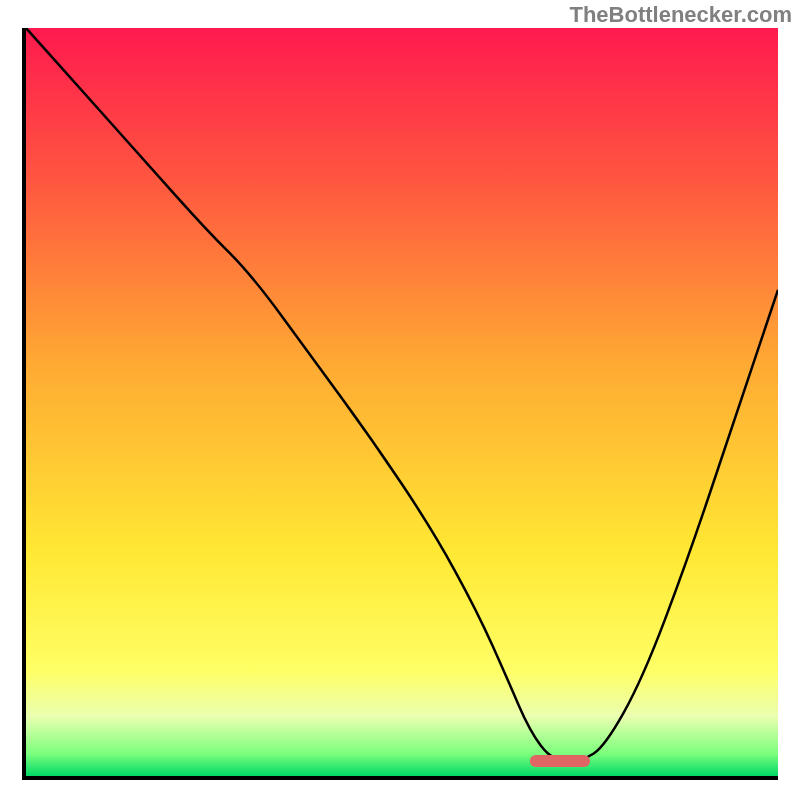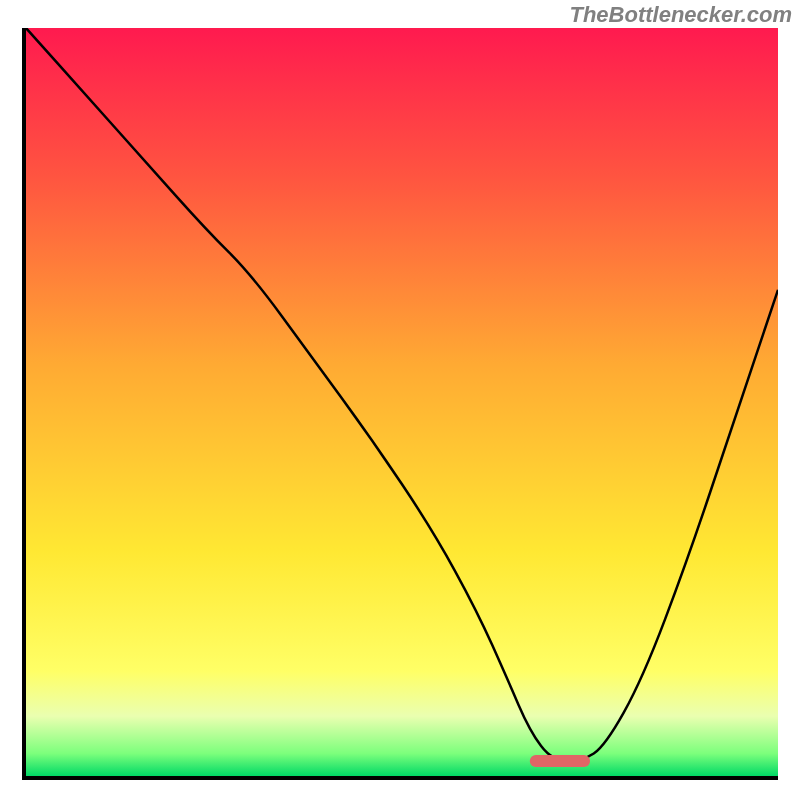--- a/index.html
+++ b/index.html
@@ -13,21 +13,20 @@
     overflow: hidden;
   }
   .watermark {
     position: absolute;
     top: 2px;
     right: 8px;
     font-size: 22px;
     font-weight: bold;
     color: #808080;
     z-index: 10;
-    font-style: italic;
   }
   .plot-frame {
     position: absolute;
     left: 22px;
     top: 28px;
     width: 756px;
     height: 752px;
     border-left: 4px solid #000;
     border-bottom: 4px solid #000;
     box-sizing: border-box;

